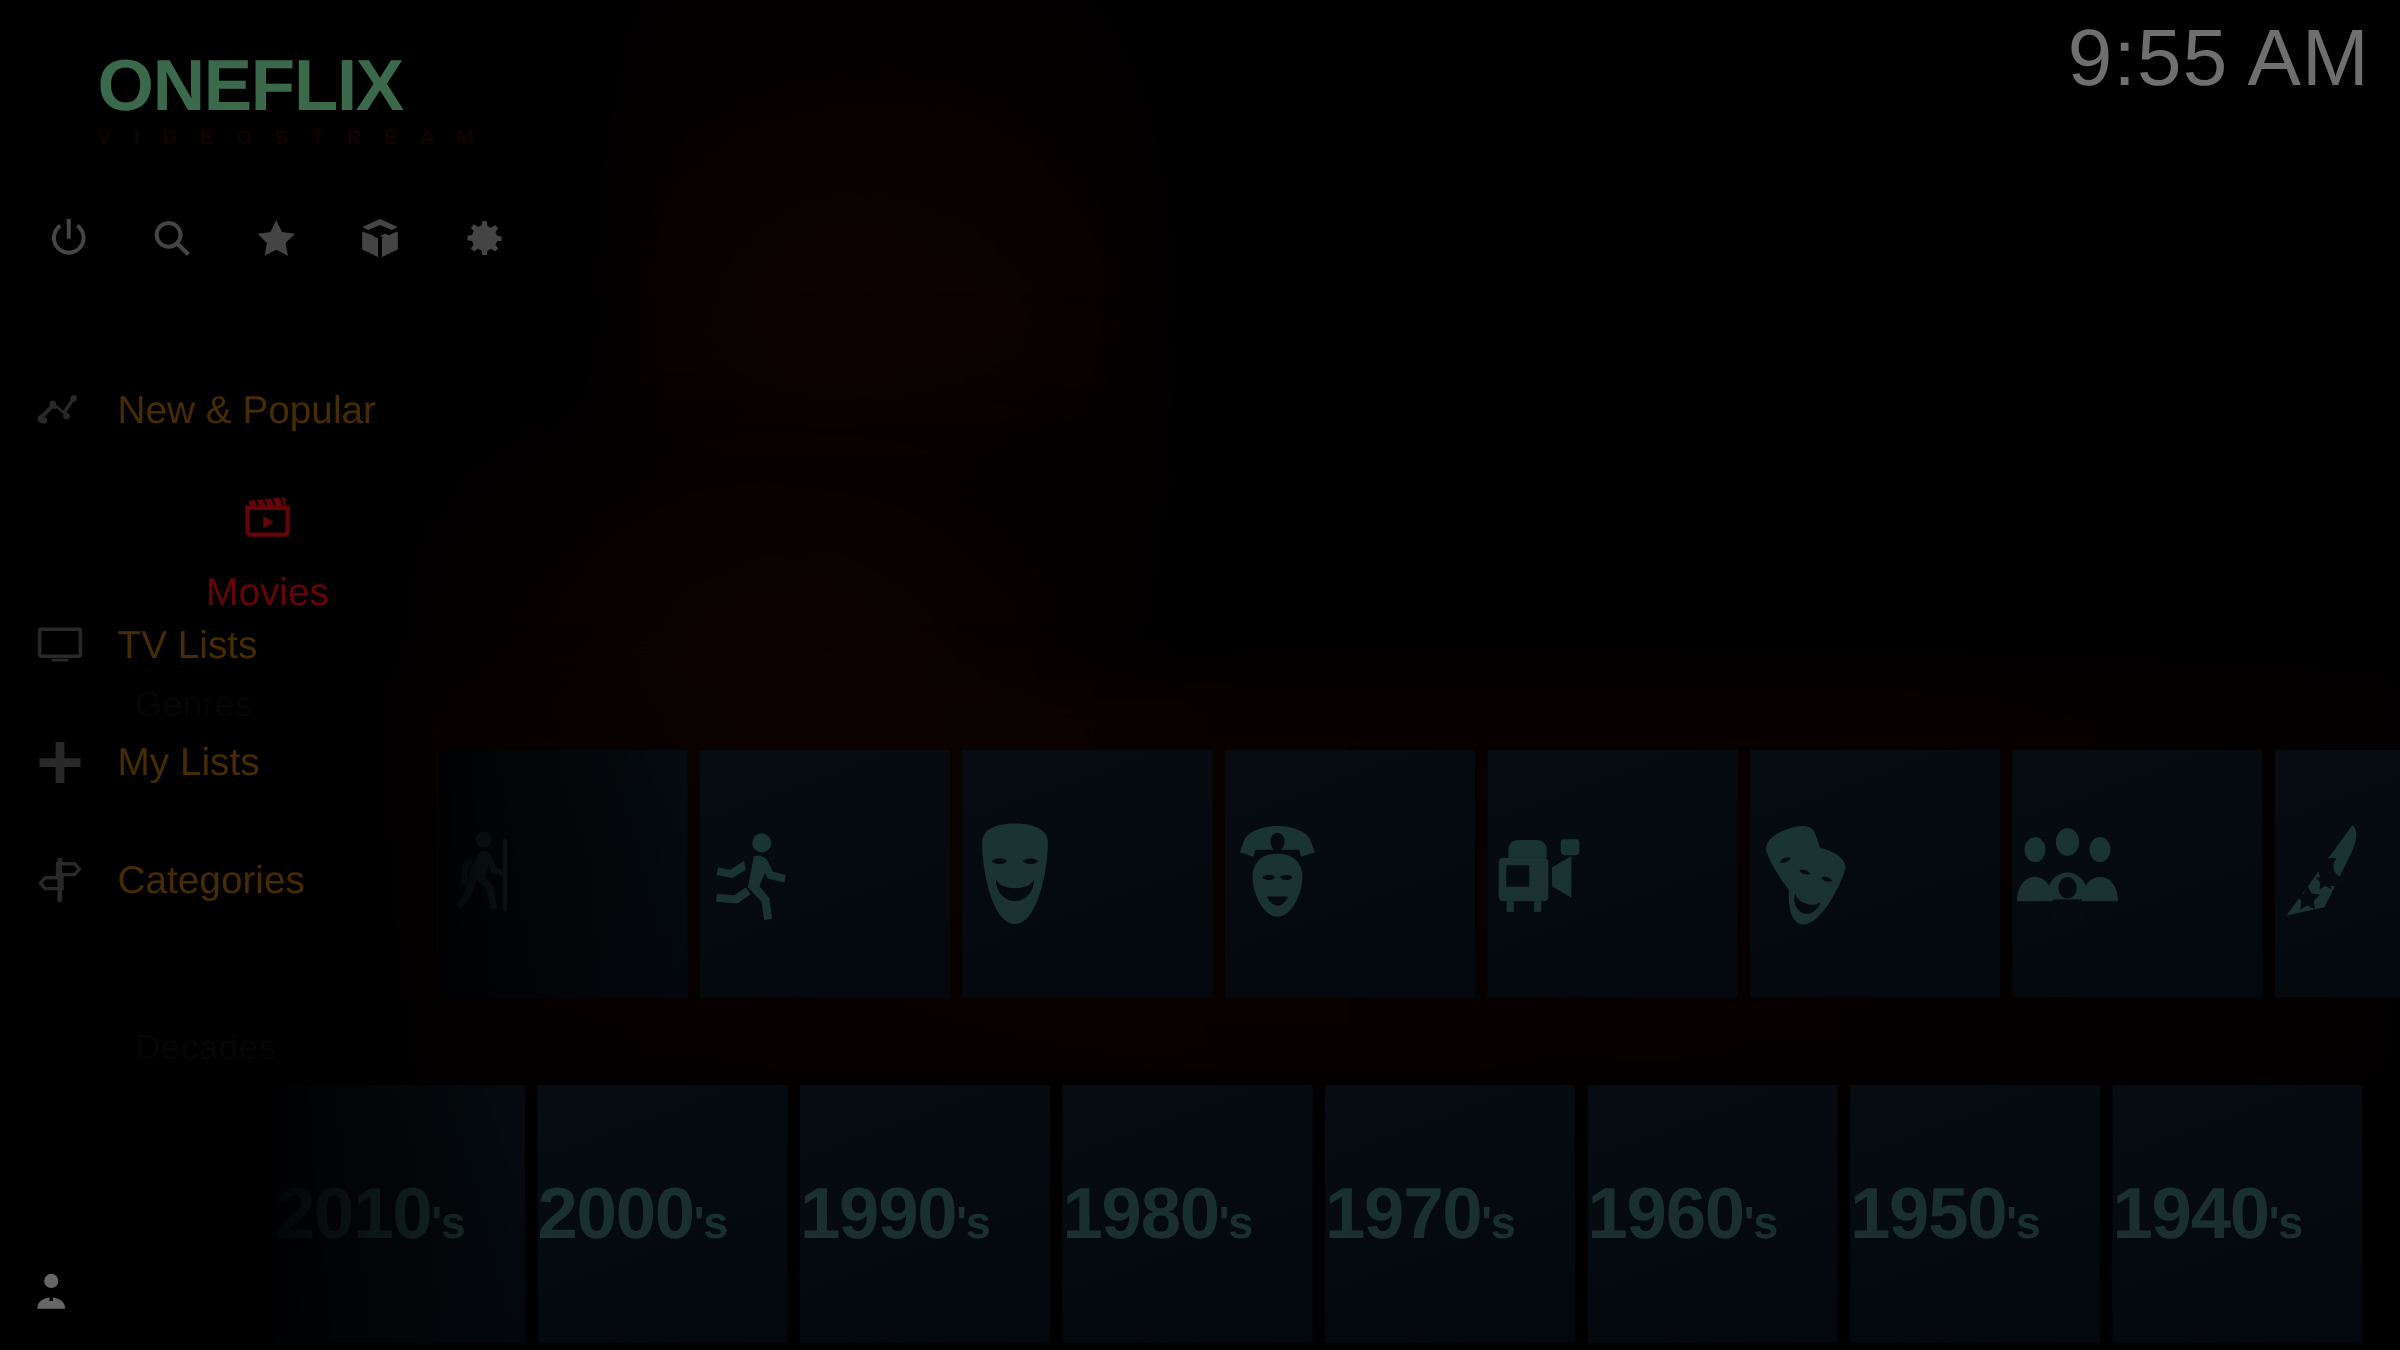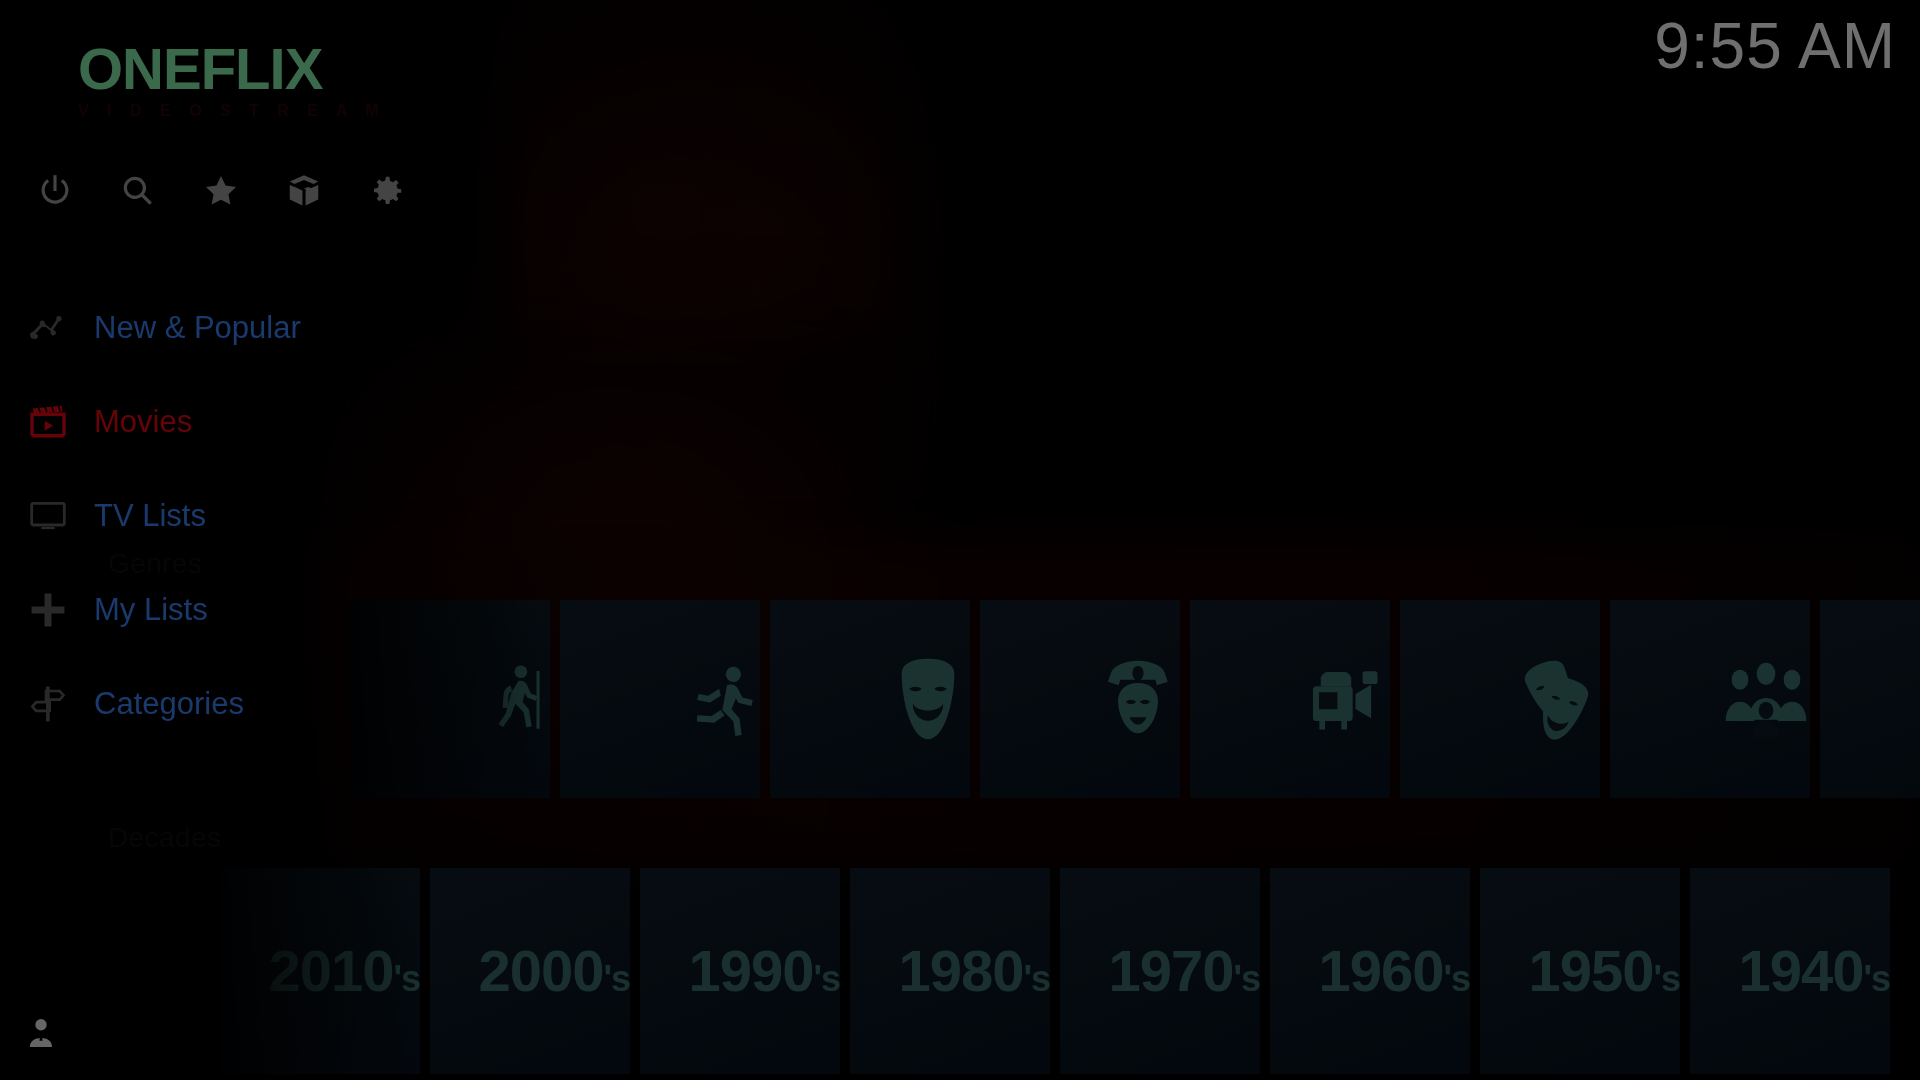--- a/index.html
+++ b/index.html
@@ -57,25 +57,25 @@
     color:#2a0607; font-weight:700; text-align:center;
   }
 
   .iconbar { position:absolute; left:36px; top:172px; display:flex; gap:45px; align-items:center; }
   .iconbar svg { display:block; fill:#9b9b9b; }
 
   .nav { position:absolute; left:24px; top:300px; width:380px; }
   .nav-item {
     display:flex; align-items:center; gap:22px;
     height:56px; margin-bottom:38px;
-    color:#3b82f6; font-size:31px; font-weight:400;
+    color:#a16207; font-size:31px; font-weight:400;
   }
   .nav-item .nav-ico { width:48px; height:40px; display:flex; align-items:center; justify-content:center; }
   .nav-item .nav-ico svg { fill:#5d5d5d; display:block; }
-  .nav-item.active { color:#e50914; }
+  .nav-item.active { color:#e50914;flex-direction:column; }
   .nav-item.active .nav-ico svg { fill:#e50914; }
 
   .avatar { position:absolute; left:22px; bottom:28px; width:38px; height:38px; }
   .avatar svg { fill:#e8e8e8; display:block; }
 
   
   .row { position:absolute; left:0; width:1920px; }
   .row-genres  { top:592px;  height:210px; }
   .row-decades { top:860px;  height:220px; }
 
@@ -86,21 +86,21 @@
   .row-genres  .row-title { top:-44px; }
   .row-decades .row-title { top:-38px; }
 
   .strip { position:absolute; left:0; top:8px; display:flex; gap:10px; }
   .row-genres .strip  { left:350px; }
   .row-decades .strip { left:330px; }
 
   .tile {
     width:200px; height:198px; flex:0 0 200px;
     background:linear-gradient(160deg,#0f1e29 0%,#0b1722 55%,#091320 100%);
-    display:flex; align-items:center; justify-content:flex-end;
+    display:flex; align-items:center; justify-content:flex-start;
     position:relative; overflow:hidden;
   }
   .row-decades .tile { height:206px; }
   .tile svg { fill:#3f7b76; display:block; opacity:.95; }
   .tile-label {
     font-size:58px; font-weight:700; color:#3b6f6c;
     letter-spacing:-1px; line-height:1; white-space:nowrap;
   }
   .tile-label .sfx { font-size:36px; }
 

